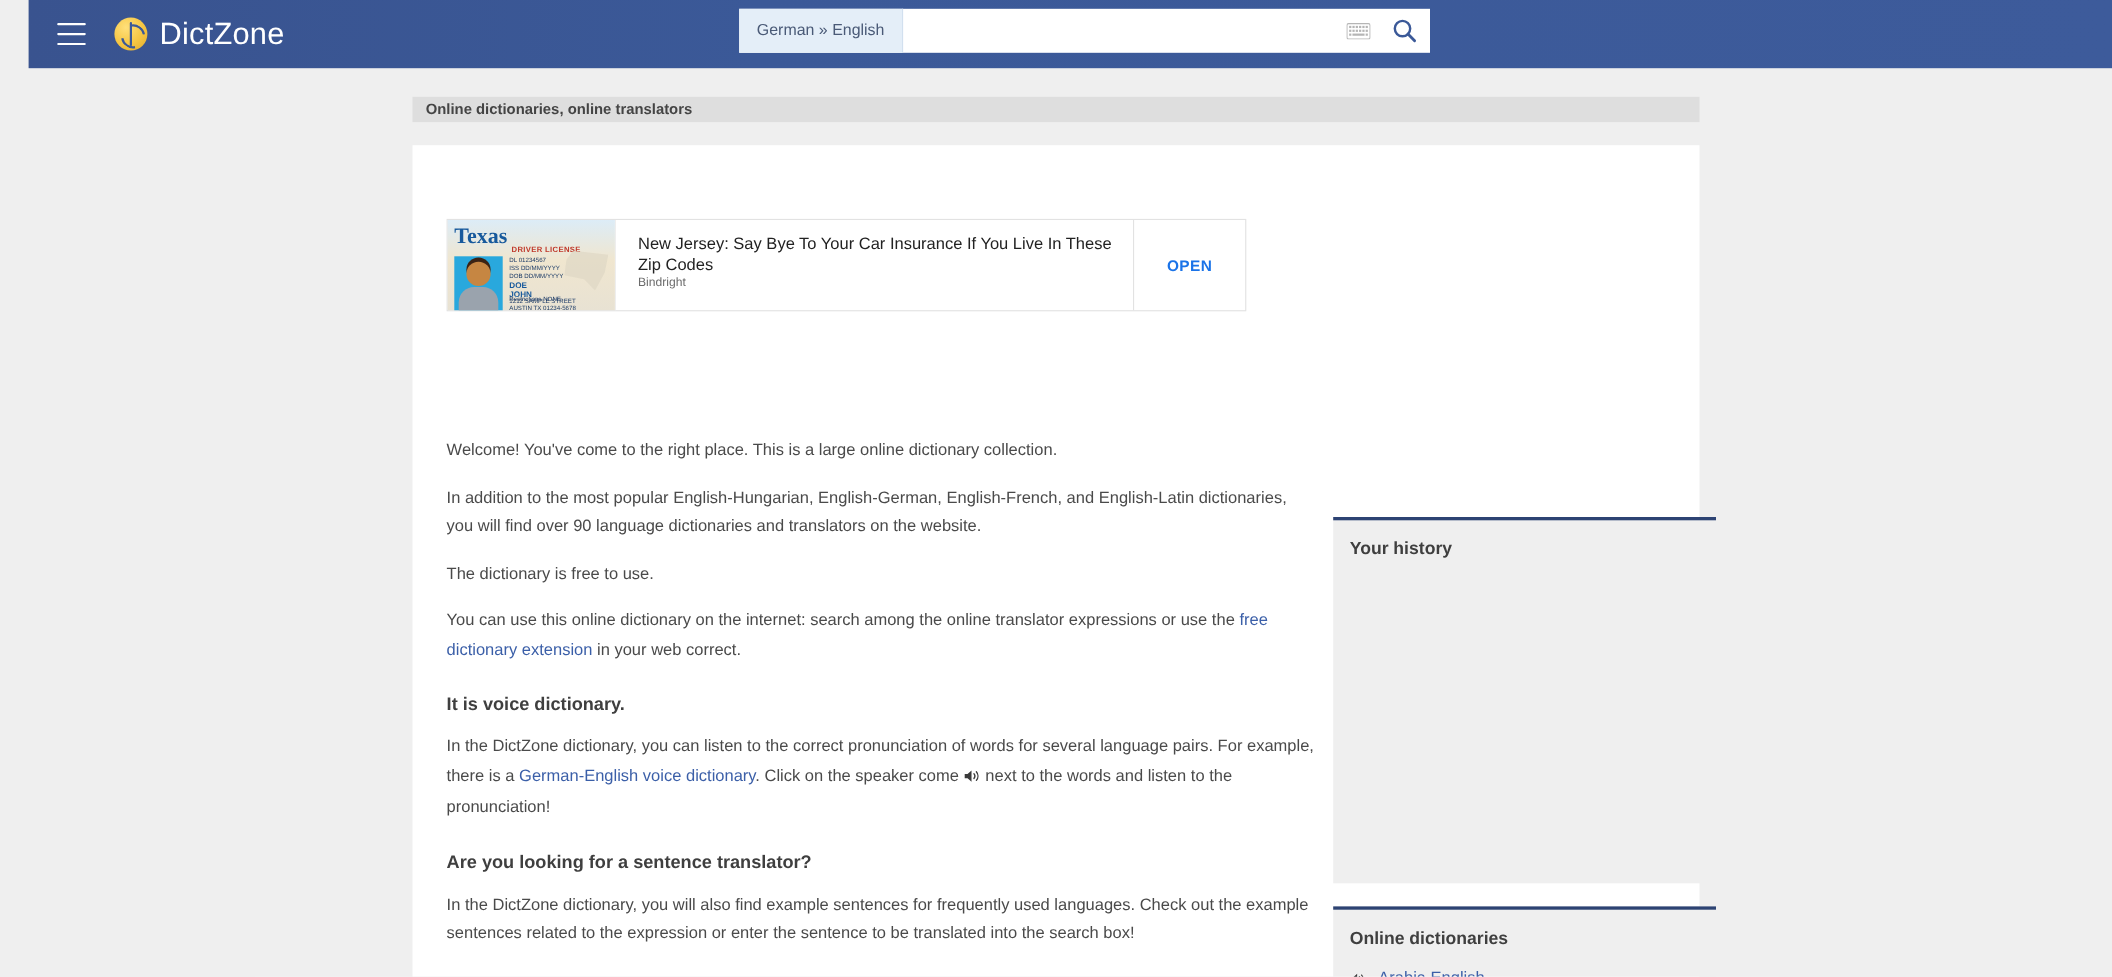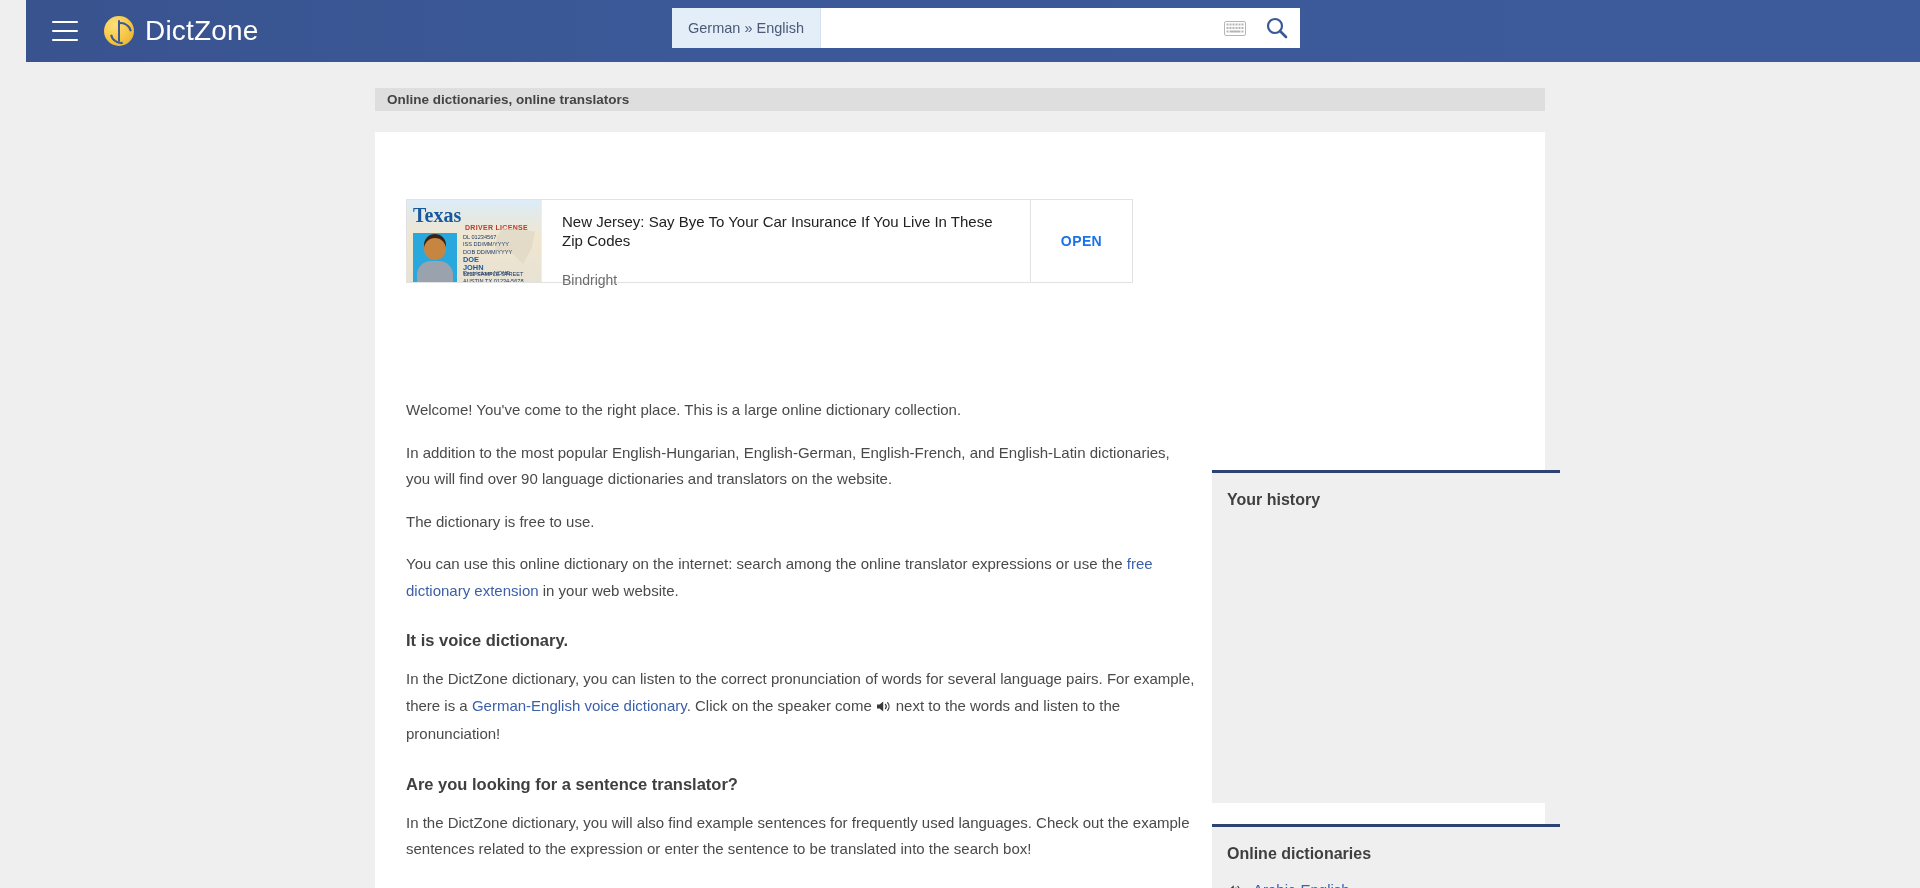--- a/index.html
+++ b/index.html
@@ -125,21 +125,21 @@
   
   .ad {
     position: absolute; left: 31px; top: 67px;
     width: 727px; height: 84px;
     border: 1px solid #e2e2e2;
     display: flex; align-items: stretch;
     background: #fff;
     cursor: pointer;
   }
   .ad-img {
-    width: 134px; flex: none;
+    width: 152px; flex: none;
     background: linear-gradient(180deg,#dcecf7 0%, #f0e6cf 45%, #e8e2d3 100%);
     position: relative;
     overflow: hidden;
   }
   .ad-img .tx-title {
     position: absolute; left: 6px; top: 4px;
     font-family: "Liberation Serif", serif;
     font-weight: bold; font-size: 20px; color: #17599c;
   }
   .ad-img .tx-sub {
@@ -182,22 +182,22 @@
   }
   .ad-body {
     flex: 1;
     padding: 12px 16px 0 20px;
     border-left: 1px solid #eee;
   }
   .ad-title {
     font-size: 15px; color: #222; line-height: 1.28;
   }
   .ad-advertiser {
-    margin-top: 22px;
-    font-size: 14px; color: #6b6b6b;
+    margin-top: 1px;
+    font-size: 11px; color: #6b6b6b;
   }
   .ad-open {
     width: 102px; flex: none;
     border-left: 1px solid #e2e2e2;
     display: flex; align-items: center; justify-content: center;
     color: #1a73e8; font-size: 14px; font-weight: bold; letter-spacing: .4px;
     cursor: pointer;
   }
 
   
@@ -322,21 +322,21 @@
         <div class="ad-title">New Jersey: Say Bye To Your Car Insurance If You Live In These Zip Codes</div>
         <div class="ad-advertiser">Bindright</div>
       </div>
       <div class="ad-open">OPEN</div>
     </div>
 
     <div class="article">
       <p>Welcome! You've come to the right place. This is a large online dictionary collection.</p>
       <p>In addition to the most popular English-Hungarian, English-German, English-French, and English-Latin dictionaries, you will find over 90 language dictionaries and translators on the website.</p>
       <p>The dictionary is free to use.</p>
-      <p><span>You can use this online dictionary on the internet: search among the online translator expressions or use the </span><a href="#">free dictionary extension</a><span> in your web website.</span></p>
+      <p><span>You can use this online dictionary on the internet: search among the online translator expressions or use the </span><a href="#">free dictionary extension</a><span> in your web correct.</span></p>
 
       <h2>It is voice dictionary.</h2>
       <p><span>In the DictZone dictionary, you can listen to the correct pronunciation of words for several language pairs. For example, there is a </span><a href="#">German-English voice dictionary</a><span>. Click on the speaker come</span><span class="spk"><svg width="16" height="13" viewBox="0 0 16 13">
              <path d="M1 4.6h2.6L7.2 1.4v10.2L3.6 8.4H1z" fill="#3a3a3a"></path>
              <path d="M9.4 4.3a3.4 3.4 0 0 1 0 4.4" fill="none" stroke="#3a3a3a" stroke-width="1.2" stroke-linecap="round"></path>
              <path d="M11.6 2.6a6 6 0 0 1 0 7.8" fill="none" stroke="#3a3a3a" stroke-width="1.2" stroke-linecap="round"></path>
            </svg></span><span>next to the words and listen to the pronunciation!</span></p>
 
       <h2>Are you looking for a sentence translator?</h2>
       <p>In the DictZone dictionary, you will also find example sentences for frequently used languages. Check out the example sentences related to the expression or enter the sentence to be translated into the search box!</p>

